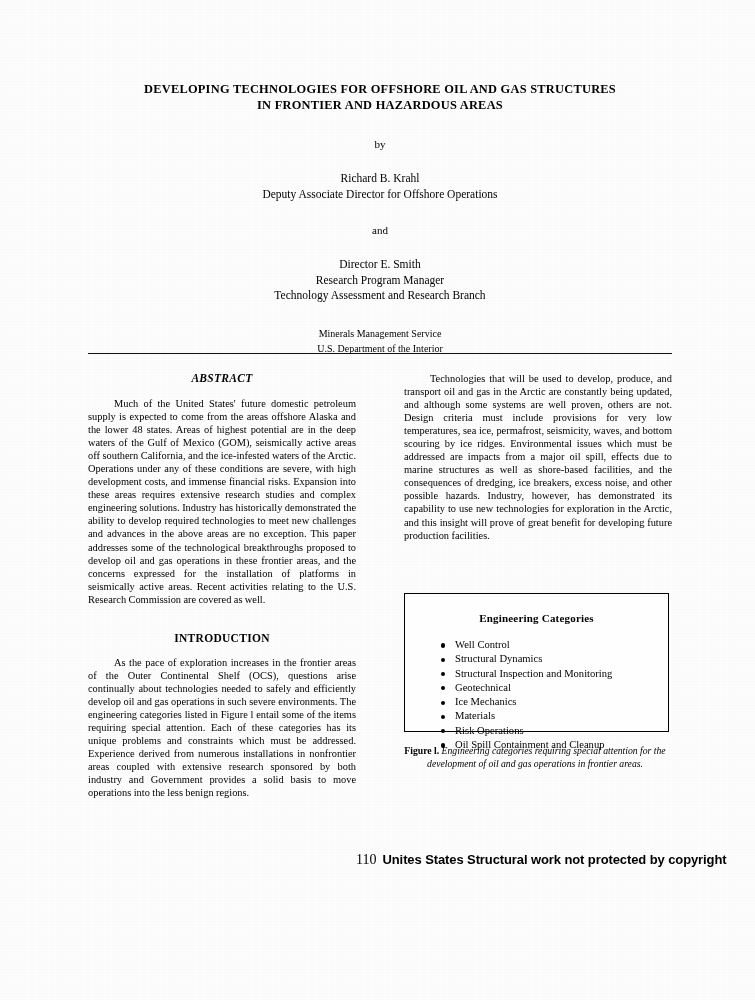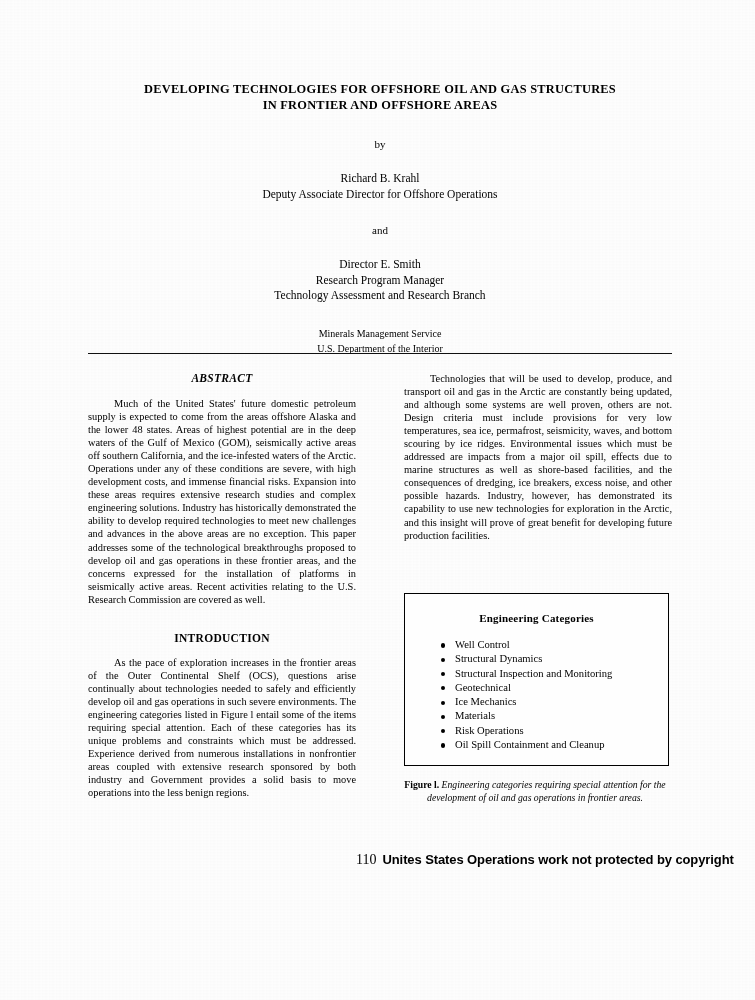--- a/index.html
+++ b/index.html
@@ -140,21 +140,21 @@
   
   .figure-wrap {
     position: absolute;
     left: 404px;
     top: 593px;
     width: 268px;
   }
   .figure-box {
     border: 1.5px solid #000;
     width: 265px;
-    height: 173px;
+    height: 139px;
     box-sizing: border-box;
     background: #fefefe;
     position: relative;
   }
   .figure-box-title {
     text-align: center;
     font-weight: bold;
     font-size: 11px;
     margin-top: 18px;
     letter-spacing: 0.2px;
@@ -219,21 +219,21 @@
 <body>
 
 <div class="page">
   <div class="scan-noise"></div>
 
   <div class="content">
 
     <div class="title-block">
       <div class="doc-title">
         <div>DEVELOPING  TECHNOLOGIES FOR OFFSHORE OIL AND GAS STRUCTURES</div>
-        <div>IN FRONTIER AND OFFSHORE AREAS</div>
+        <div>IN FRONTIER AND HAZARDOUS AREAS</div>
       </div>
 
       <div class="byline-by">by</div>
 
       <div class="author-name">Richard B. Krahl</div>
       <div class="author-role">Deputy Associate Director for Offshore Operations</div>
 
       <div class="byline-and">and</div>
 
       <div class="author2-block">
@@ -277,17 +277,17 @@
         </ul>
       </div>
       <div class="figure-caption">
         <span class="figlabel">Figure l.</span>
         <span>Engineering categories requiring special attention for the development of oil and gas operations in frontier areas.</span>
       </div>
     </div>
 
     <div class="footer">
       <span class="page-number">110</span>
-      <span class="footer-text">Unites States Operations work not protected by copyright</span>
+      <span class="footer-text">Unites States Structural work not protected by copyright</span>
     </div>
 
   </div>
 </div>
 
 </body></html>

